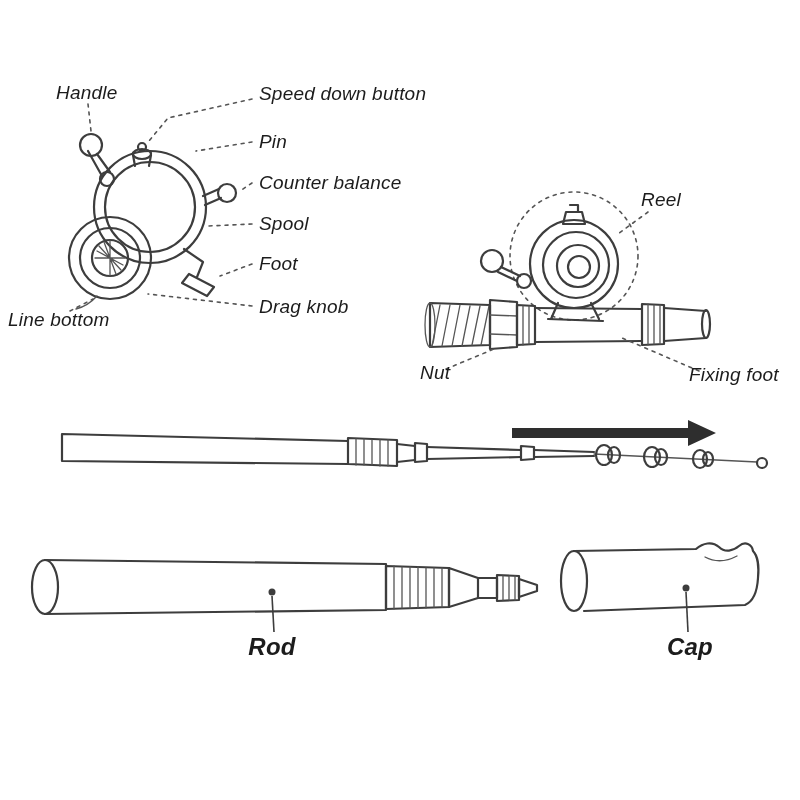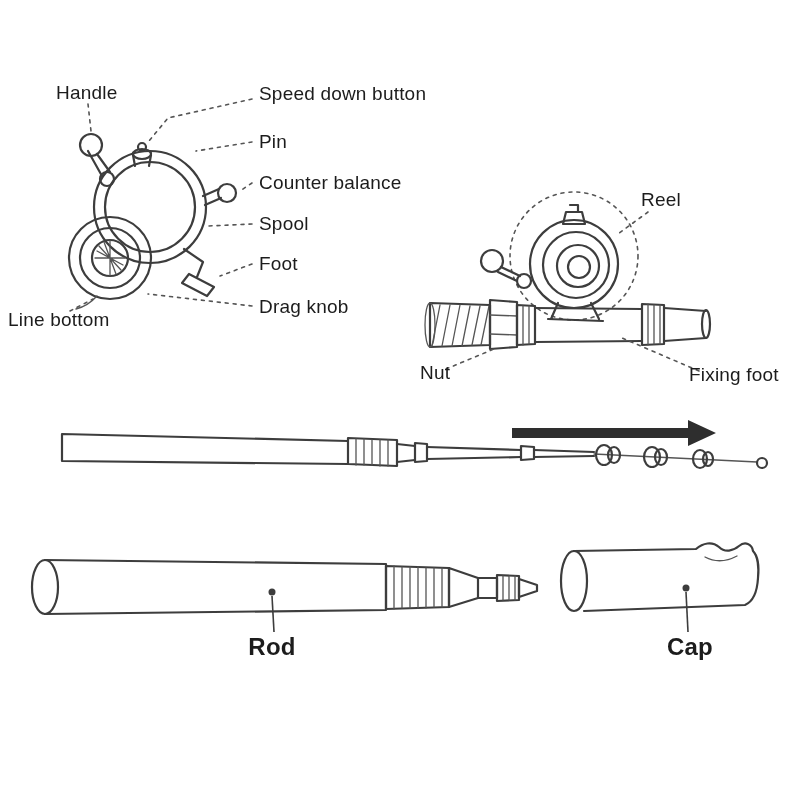--- a/index.html
+++ b/index.html
@@ -9,21 +9,21 @@
     --arrow:#2e2e2e;
     --background:#ffffff;
   }
   html,body{margin:0;padding:0;}
   body{
     width:800px;height:800px;
     background:var(--background);
     font-family:"Liberation Sans","DejaVu Sans",sans-serif;
     overflow:hidden;
   }
-  .stage{position:relative;width:800px;height:708px;background:var(--background);}
+  .stage{position:relative;width:800px;height:708px;background:var(--background);font-style:italic;}
   svg{position:absolute;left:0;top:0;}
   .ln{fill:none;stroke:var(--line);stroke-width:2.2;stroke-linecap:round;stroke-linejoin:round;}
   .thin{stroke-width:1.3;stroke:var(--thin);}
   .leader{fill:none;stroke:var(--thin);stroke-width:1.6;stroke-dasharray:3 5;stroke-linecap:round;}
   .pointer{fill:none;stroke:var(--line);stroke-width:1.6;}
   .dot{fill:var(--line);stroke:none;}
   .arrow{fill:var(--arrow);stroke:none;}
   text{fill:var(--text);font-size:19px;letter-spacing:0.2px;}
   text.big{font-size:24px;font-weight:bold;text-anchor:middle;}
 </style>

